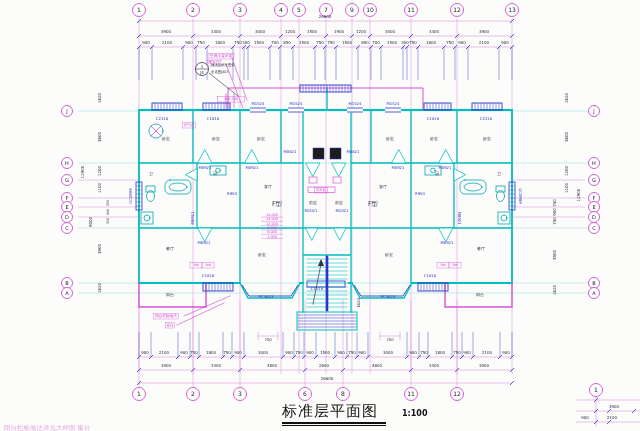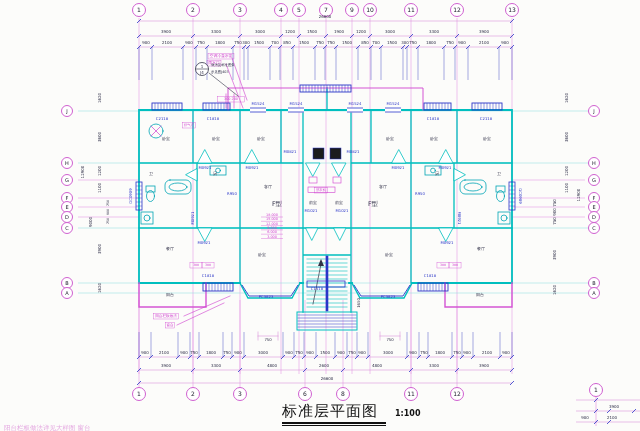--- a/index.html
+++ b/index.html
@@ -7,21 +7,21 @@
          font-family:"DejaVu Sans",sans-serif;}
   svg{position:absolute;left:0;top:0;}
   svg text{font-family:"DejaVu Sans",sans-serif;}
   .t-dim{fill:#2c2c46;}
   .t-blue{fill:#2a35c8;}
   .t-mag{fill:#cf3ccf;}
   .t-room{fill:#33334a;}
   .t-axis{fill:#222230;}
   #title-block{position:absolute;left:282px;top:401px;color:#111;}
   #title-main{font-size:15px;font-weight:normal;letter-spacing:1px;display:inline-block;}
-  #title-scale{font-size:8px;font-weight:bold;margin-left:17px;}
+  #title-scale{font-size:8px;font-weight:bold;margin-left:24px;}
   #title-ul1{height:2px;background:#111;margin-top:1px;width:104px;}
   #title-ul2{height:1px;background:#111;margin-top:1px;width:104px;}
   #footer-note{position:absolute;left:4px;top:424px;font-size:6.5px;color:rgba(205,80,200,.5);
                white-space:nowrap;}
 </style>
 </head>
 <body>
 
 <div id="stage">
   <svg id="plan" width="640" height="431" viewBox="0 0 640 431">

